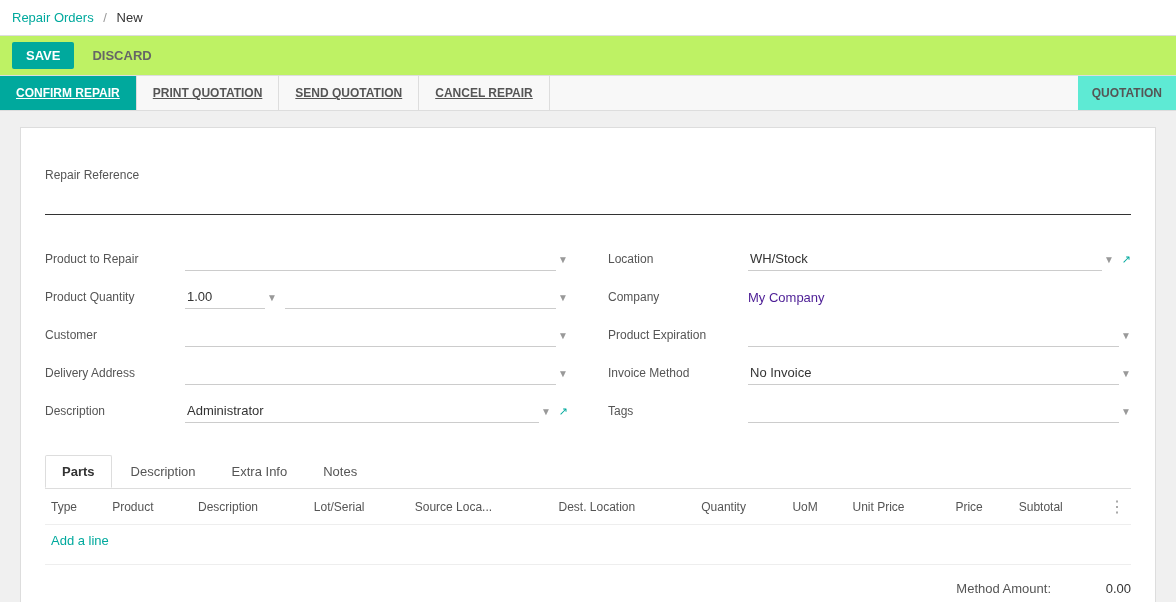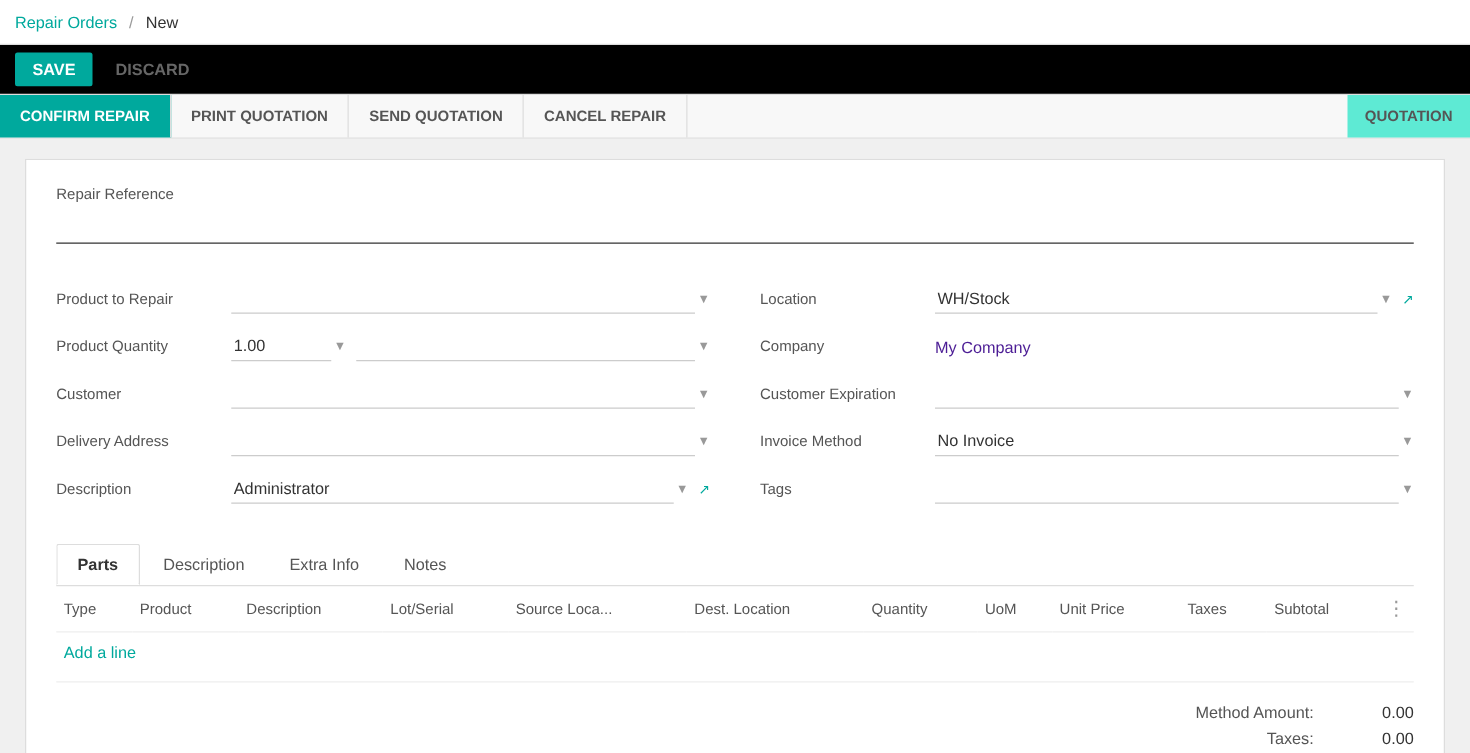--- a/index.html
+++ b/index.html
@@ -12,21 +12,21 @@
       display: flex;
       align-items: center;
       border-bottom: 1px solid #ddd;
     }
     .breadcrumb { color: #666; font-size: 13px; }
     .breadcrumb span.sep { margin: 0 6px; color: #999; }
     .breadcrumb span.current { color: #333; }
 
     
     .action-bar {
-      background: #000000;
+      background: #bef264;
       padding: 6px 12px;
       display: flex;
       align-items: center;
       gap: 8px;
       border-bottom: 1px solid #ddd;
     }
     .btn-save {
       background: #00a99d;
       color: #fff;
       border: none;
@@ -55,20 +55,21 @@
     }
     .workflow-btn {
       padding: 10px 16px;
       font-size: 12px;
       font-weight: bold;
       border: none;
       cursor: pointer;
       background: transparent;
       color: #555;
       border-right: 1px solid #ddd;
+      text-decoration: underline;
     }
     .workflow-btn.active {
       background: #00a99d;
       color: #fff;
     }
     .workflow-spacer { flex: 1; }
     .btn-quotation {
       padding: 10px 14px;
       font-size: 12px;
       border: none;
@@ -92,20 +93,21 @@
 
     
     .repair-reference-section {
       margin-bottom: 20px;
       padding-bottom: 10px;
     }
     .field-label {
       color: #555;
       font-size: 12px;
       margin-bottom: 4px;
+      margin-top: 20px;
     }
     .repair-reference-input {
       width: 100%;
       border: none;
       border-bottom: 1px solid #333;
       padding: 6px 0;
       font-size: 14px;
       outline: none;
       color: #333;
     }
@@ -325,21 +327,21 @@
         </div>
 
         <div class="form-row">
           <div class="label">Company</div>
           <div class="value">
             <span class="teal-text">My Company</span>
           </div>
         </div>
 
         <div class="form-row">
-          <div class="label">Customer Expiration</div>
+          <div class="label">Product Expiration</div>
           <div class="value">
             <input class="field-input" type="text" value="" style="">
             <span class="dropdown-arrow">▼</span>
           </div>
         </div>
 
         <div class="form-row">
           <div class="label">Invoice Method</div>
           <div class="value">
             <input class="field-input" type="text" value="No Invoice" style="">
@@ -371,21 +373,21 @@
         <tr>
           <th>Type</th>
           <th>Product</th>
           <th>Description</th>
           <th>Lot/Serial</th>
           <th>Source Loca...</th>
           <th>Dest. Location</th>
           <th>Quantity</th>
           <th>UoM</th>
           <th>Unit Price</th>
-          <th>Taxes</th>
+          <th>Price</th>
           <th>Subtotal</th>
           <th style="width:20px;">
             <span class="more-icon">⋮</span>
           </th>
         </tr>
       </thead>
       <tbody id="parts-tbody">
       </tbody>
     </table>
     <div class="add-line">Add a line</div>

